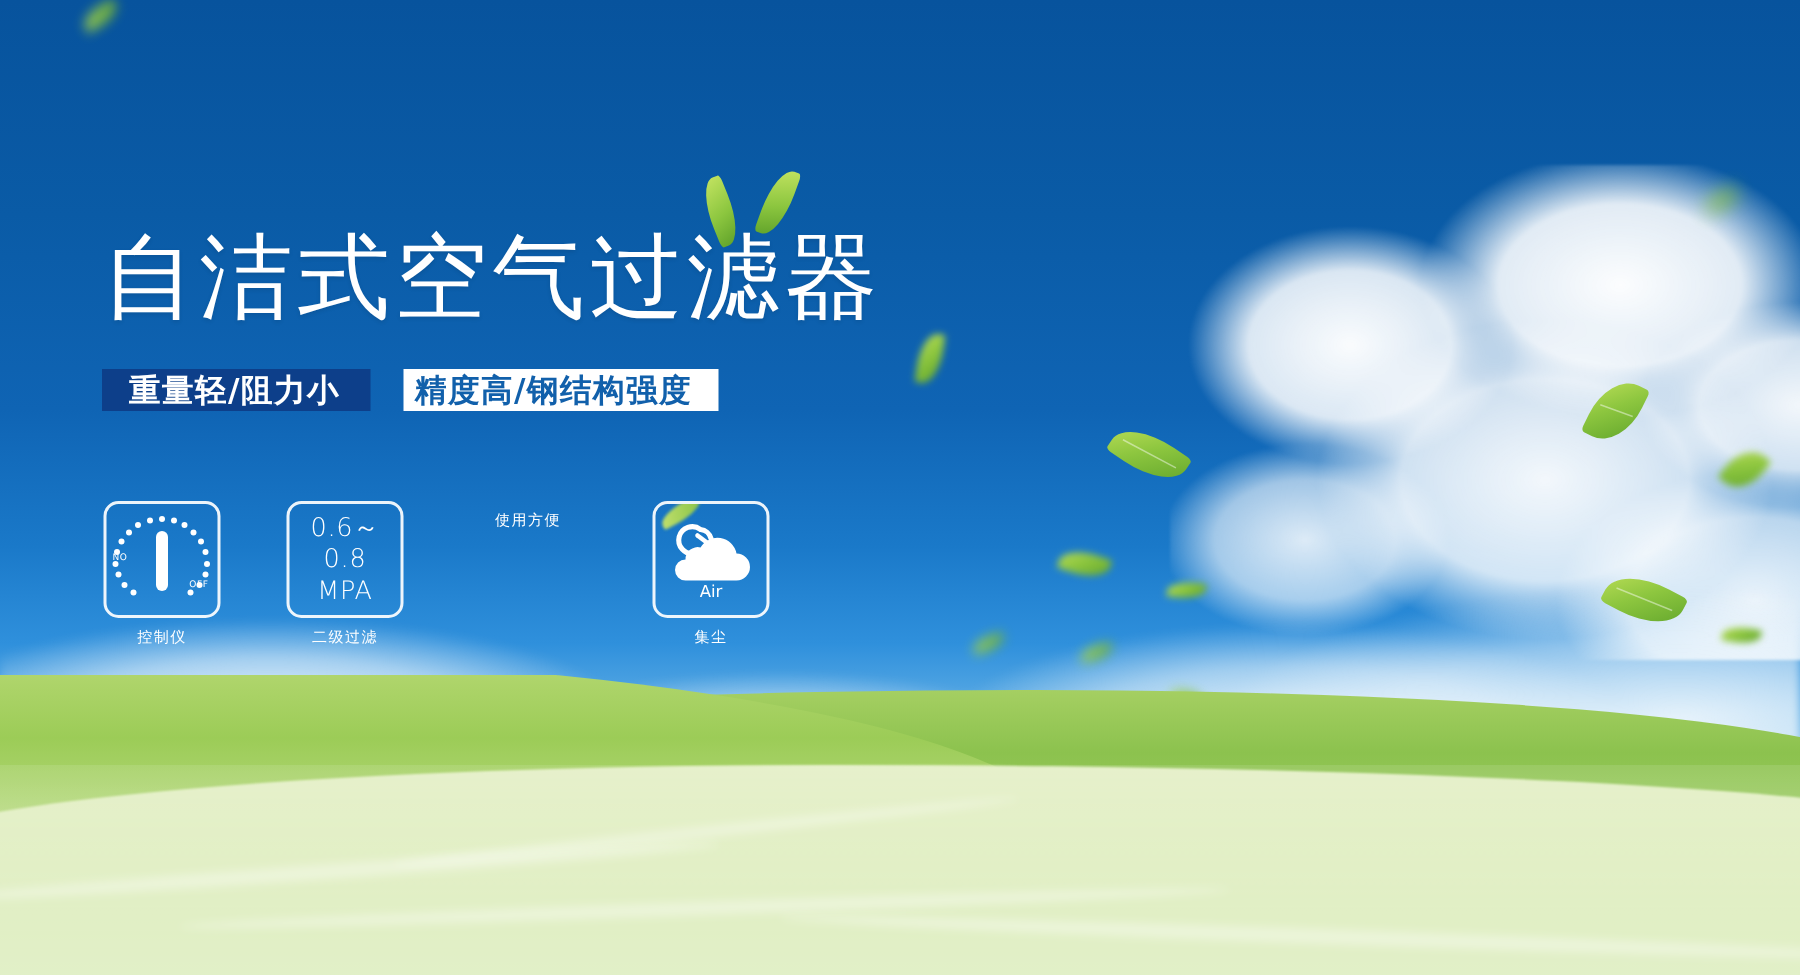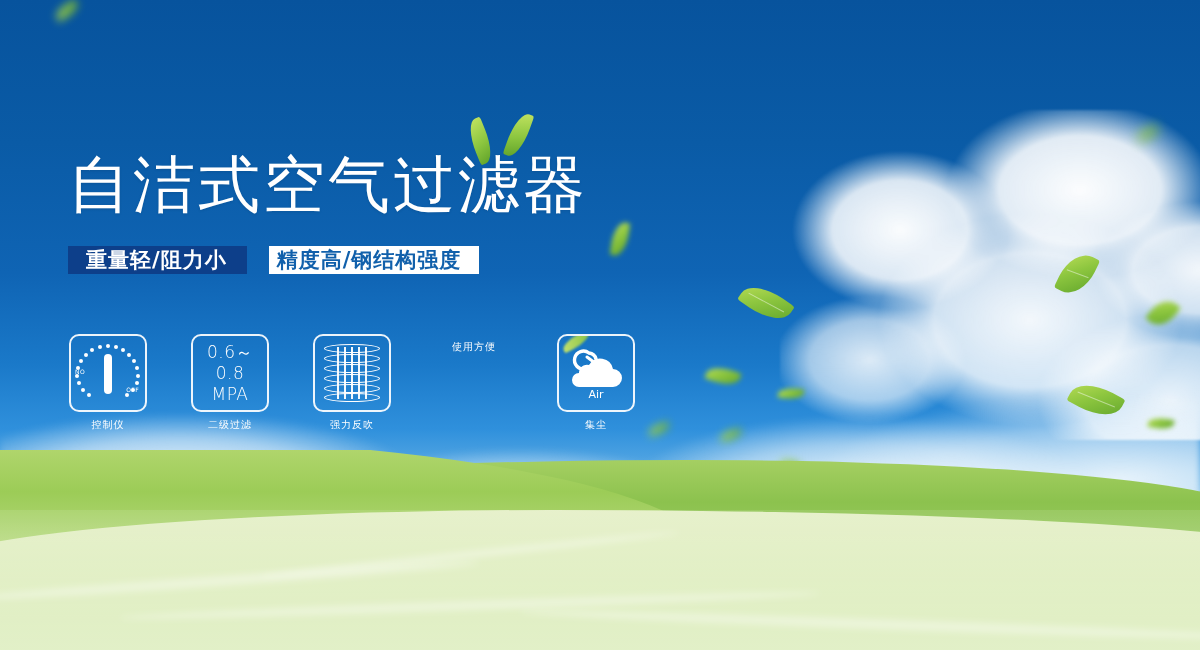--- a/index.html
+++ b/index.html
@@ -230,38 +230,20 @@
     </div>
 
     <div class="feature">
       <div class="fbox">
         <div class="txt" style="white-space:pre-line;">0.6～0.8
 MPA</div>
       </div>
       <div class="flabel">二级过滤</div>
     </div>
 
-    <div class="feature">
-      <div class="fbox">
-        <div class="fstack">
-          <span class="ring" style="top:0px;"></span>
-          <span class="ring" style="top:10px;"></span>
-          <span class="ring" style="top:20px;"></span>
-          <span class="ring" style="top:30px;"></span>
-          <span class="ring" style="top:40px;"></span>
-          <span class="ring" style="top:49px;"></span>
-          <span class="bar" style="left:13px;"></span>
-          <span class="bar" style="left:20px;"></span>
-          <span class="bar" style="left:27px;"></span>
-          <span class="bar" style="left:34px;"></span>
-          <span class="bar" style="left:41px;"></span>
-        </div>
-      </div>
-      <div class="flabel">强力反吹</div>
-    </div>
 
     <div class="feature">
       <div class="flabel">使用方便</div>
     </div>
 
     <div class="feature">
       <div class="fbox">
         <span class="leaf-on-icon"></span>
         <div class="airicon">
           <svg width="62" height="56" viewBox="0 0 62 56">

